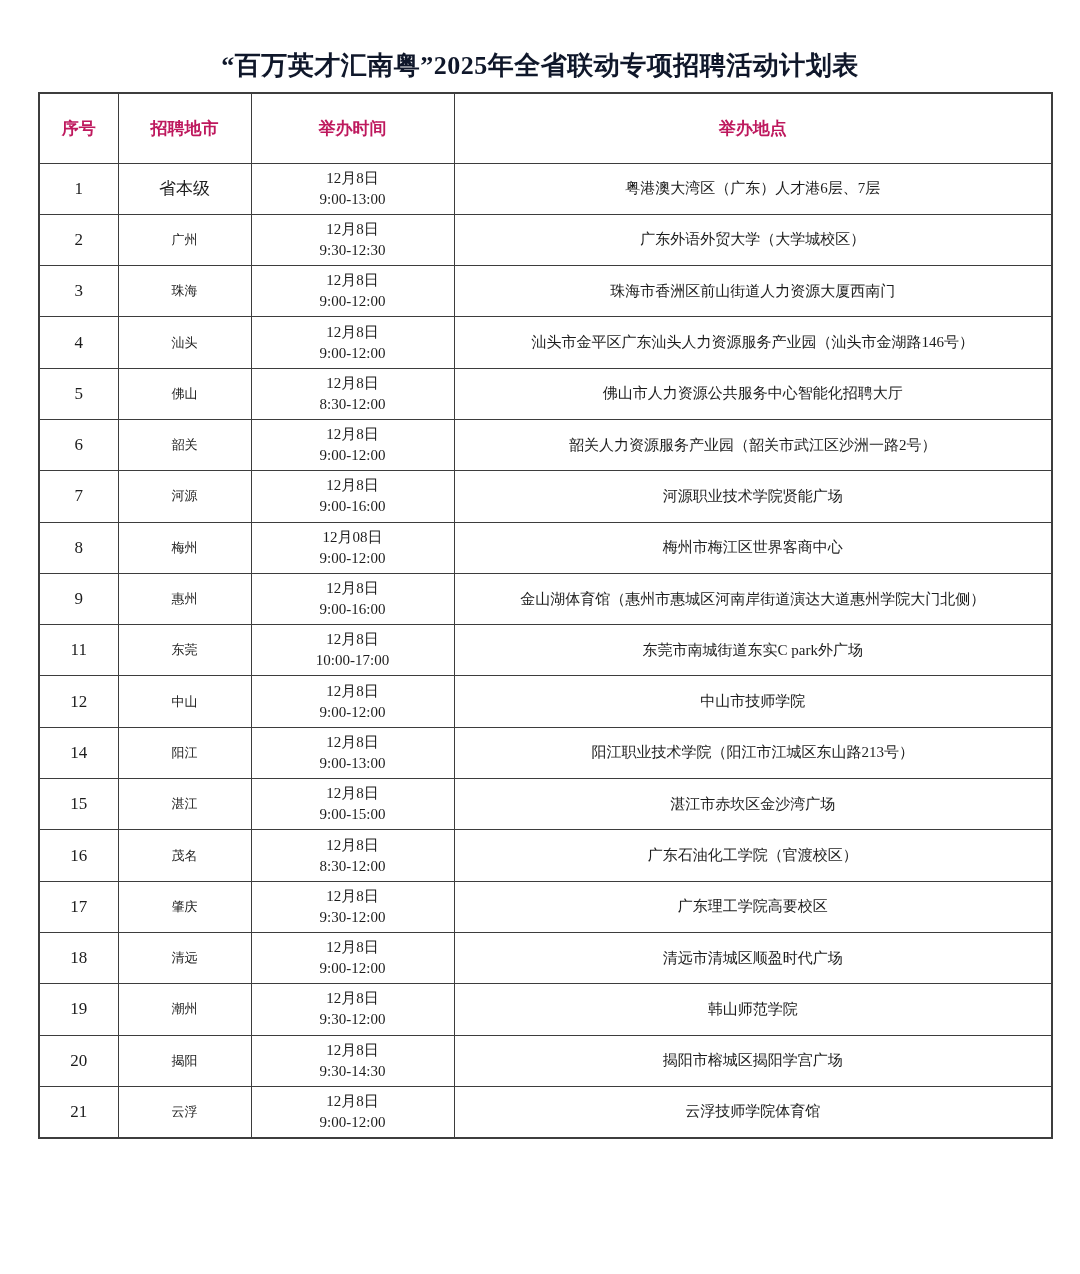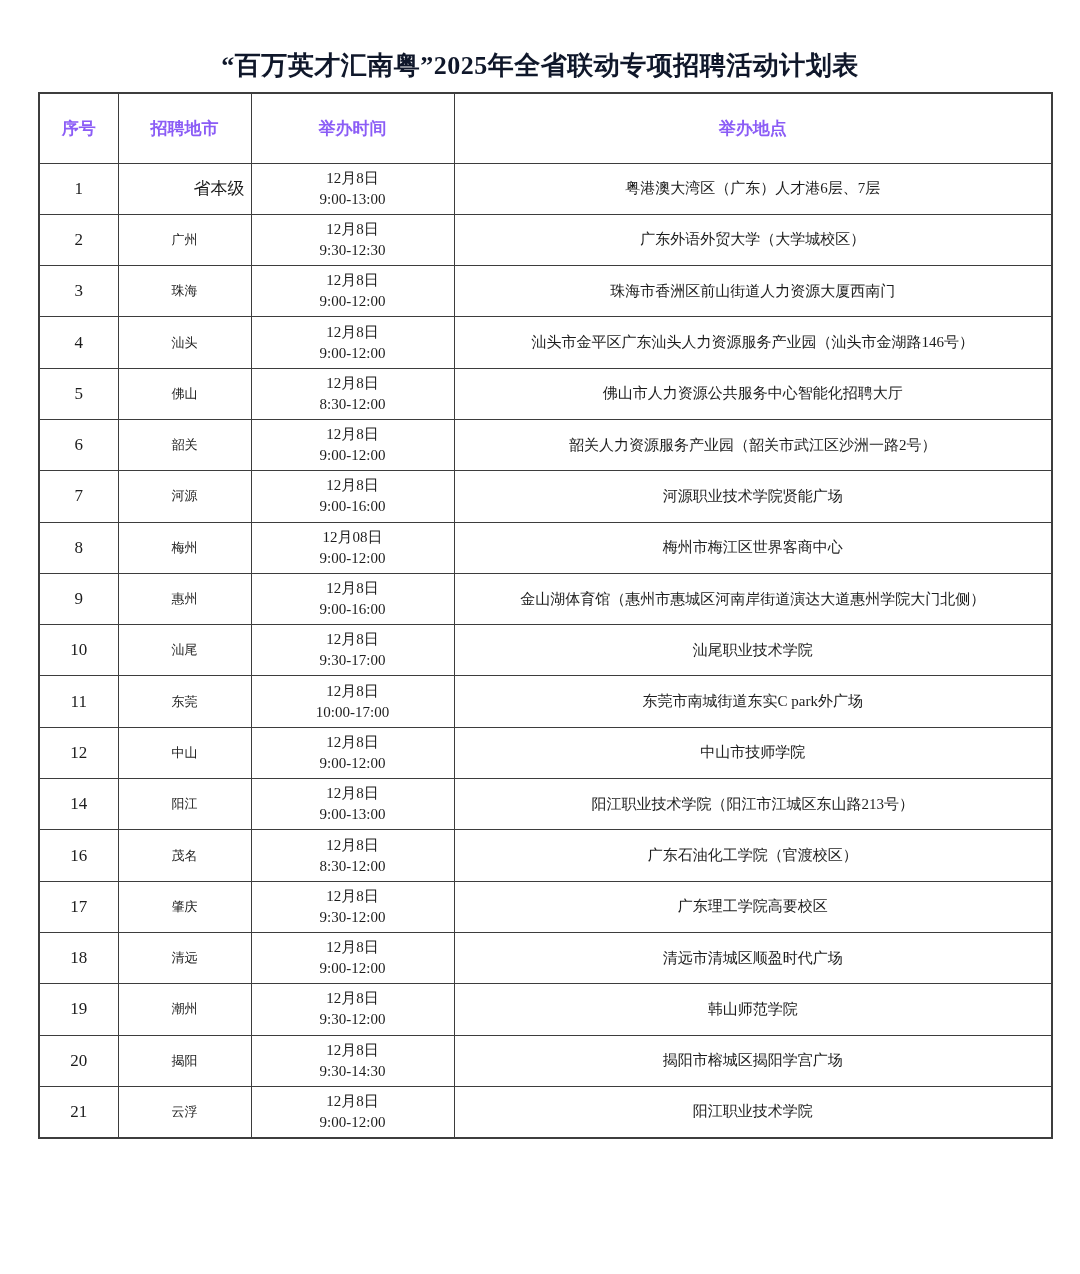--- a/index.html
+++ b/index.html
@@ -34,25 +34,25 @@
     text-align: center;
     vertical-align: middle;
     padding: 0 6px;
     overflow: hidden;
   }
   .plan-table thead tr { height: 70px; }
   .plan-table tbody tr { height: 51.3px; }
   .plan-table th {
     font-size: 17px;
     font-weight: bold;
-    color: #8b5cf6;
+    color: #be185d;
   }
   td.cell-no { font-size: 17px; }
   td.cell-city { font-size: 13px; }
-  td.cell-city.city-large { font-size: 17px; text-align: right; }
+  td.cell-city.city-large { font-size: 17px; }
   td.cell-time { font-size: 15px; }
   td.cell-time .date-line,
   td.cell-time .time-line {
     display: block;
     line-height: 21px;
   }
   td.cell-location { font-size: 15px; margin-left: 36px; }
 </style>
 </head>
 <body>
@@ -150,29 +150,20 @@
       <tr>
         <td class="cell-no">9</td>
         <td class="cell-city">惠州</td>
         <td class="cell-time">
           <span class="date-line">12月8日</span>
           <span class="time-line">9:00-16:00</span>
         </td>
         <td class="cell-location">金山湖体育馆（惠州市惠城区河南岸街道演达大道惠州学院大门北侧）</td>
       </tr>
       <tr>
-        <td class="cell-no">10</td>
-        <td class="cell-city">汕尾</td>
-        <td class="cell-time">
-          <span class="date-line">12月8日</span>
-          <span class="time-line">9:30-17:00</span>
-        </td>
-        <td class="cell-location">汕尾职业技术学院</td>
-      </tr>
-      <tr>
         <td class="cell-no">11</td>
         <td class="cell-city">东莞</td>
         <td class="cell-time">
           <span class="date-line">12月8日</span>
           <span class="time-line">10:00-17:00</span>
         </td>
         <td class="cell-location">东莞市南城街道东实C park外广场</td>
       </tr>
       <tr>
         <td class="cell-no">12</td>
@@ -186,20 +177,29 @@
       <tr>
         <td class="cell-no">14</td>
         <td class="cell-city">阳江</td>
         <td class="cell-time">
           <span class="date-line">12月8日</span>
           <span class="time-line">9:00-13:00</span>
         </td>
         <td class="cell-location">阳江职业技术学院（阳江市江城区东山路213号）</td>
       </tr>
       <tr>
+        <td class="cell-no">15</td>
+        <td class="cell-city">湛江</td>
+        <td class="cell-time">
+          <span class="date-line">12月8日</span>
+          <span class="time-line">9:00-15:00</span>
+        </td>
+        <td class="cell-location">湛江市赤坎区金沙湾广场</td>
+      </tr>
+      <tr>
         <td class="cell-no">16</td>
         <td class="cell-city">茂名</td>
         <td class="cell-time">
           <span class="date-line">12月8日</span>
           <span class="time-line">8:30-12:00</span>
         </td>
         <td class="cell-location">广东石油化工学院（官渡校区）</td>
       </tr>
       <tr>
         <td class="cell-no">17</td>
@@ -237,16 +237,16 @@
         </td>
         <td class="cell-location">揭阳市榕城区揭阳学宫广场</td>
       </tr>
       <tr>
         <td class="cell-no">21</td>
         <td class="cell-city">云浮</td>
         <td class="cell-time">
           <span class="date-line">12月8日</span>
           <span class="time-line">9:00-12:00</span>
         </td>
-        <td class="cell-location">阳江职业技术学院</td>
+        <td class="cell-location">云浮技师学院体育馆</td>
       </tr>
     </tbody>
 </table>
 
 </body></html>

